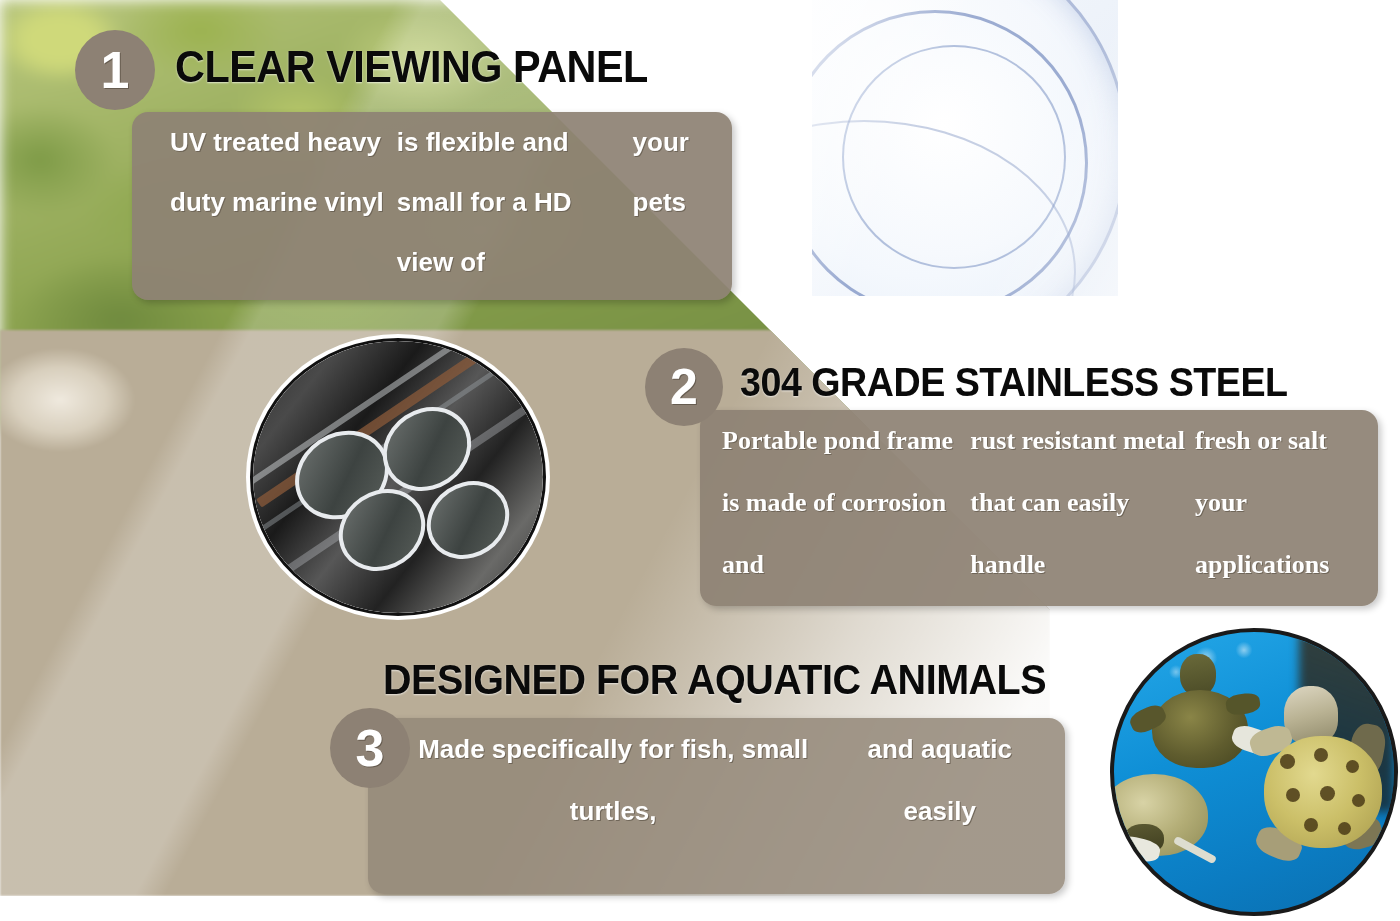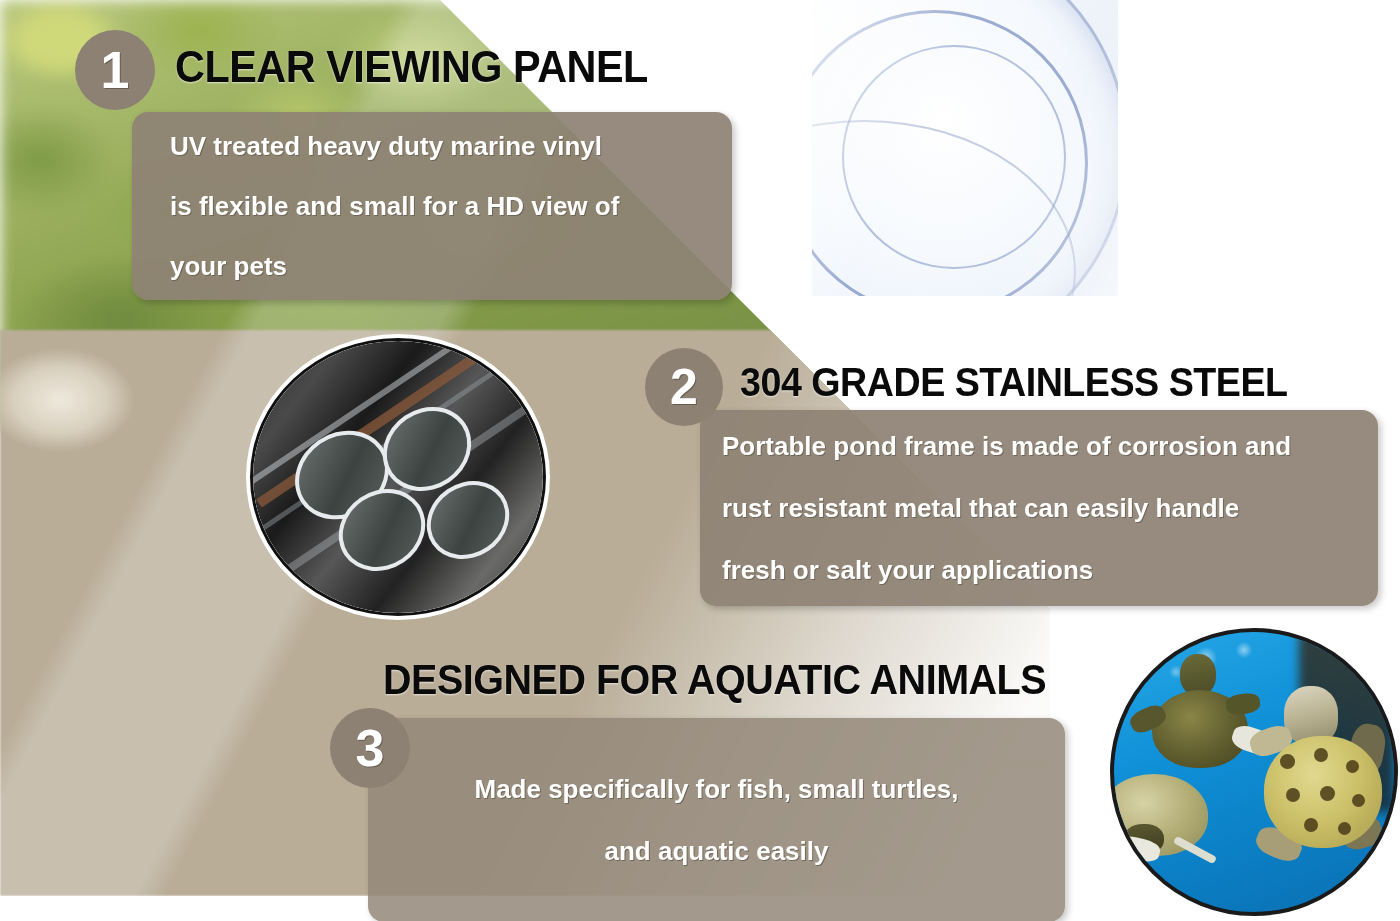--- a/index.html
+++ b/index.html
@@ -207,28 +207,28 @@
 
   
   .textbox{
     position:absolute;border-radius:16px;
     background:rgba(142,130,116,.93);
     box-shadow:3px 3px 7px rgba(0,0,0,.22);
     color:#ffffff;
     font-family:"Liberation Sans",sans-serif;
     font-weight:700;
     text-shadow:1px 1px 0 rgba(105,95,82,.85);
-    display:flex;flex-direction:column;justify-content:center;
+    display:flex;flex-direction:row;justify-content:center;
     box-sizing:border-box;z-index:5;
   }
   .textbox .line{display:block;}
 
   #box-1{left:132px;top:112px;width:600px;height:188px;padding:0 38px;font-size:26px;line-height:60px;}
-  #box-2{left:700px;top:410px;width:678px;height:196px;padding:0 22px;font-size:26px;line-height:62px;}
-  #box-3{left:368px;top:718px;width:697px;height:204px;padding:0 22px;font-size:26px;line-height:62px;text-align:center;}
+  #box-2{left:700px;top:410px;width:678px;height:196px;padding:0 22px;font-size:26px;line-height:62px;font-family:Liberation Serif, serif;}
+  #box-3{left:368px;top:718px;width:697px;height:176px;padding:0 22px;font-size:26px;line-height:62px;text-align:center;}
 
   #box-3{background:rgba(148,136,121,.86);}
 </style>
 </head>
 <body>
 
 <div id="stage">
 
   <div class="photo-wrap">
     <div class="photo">

